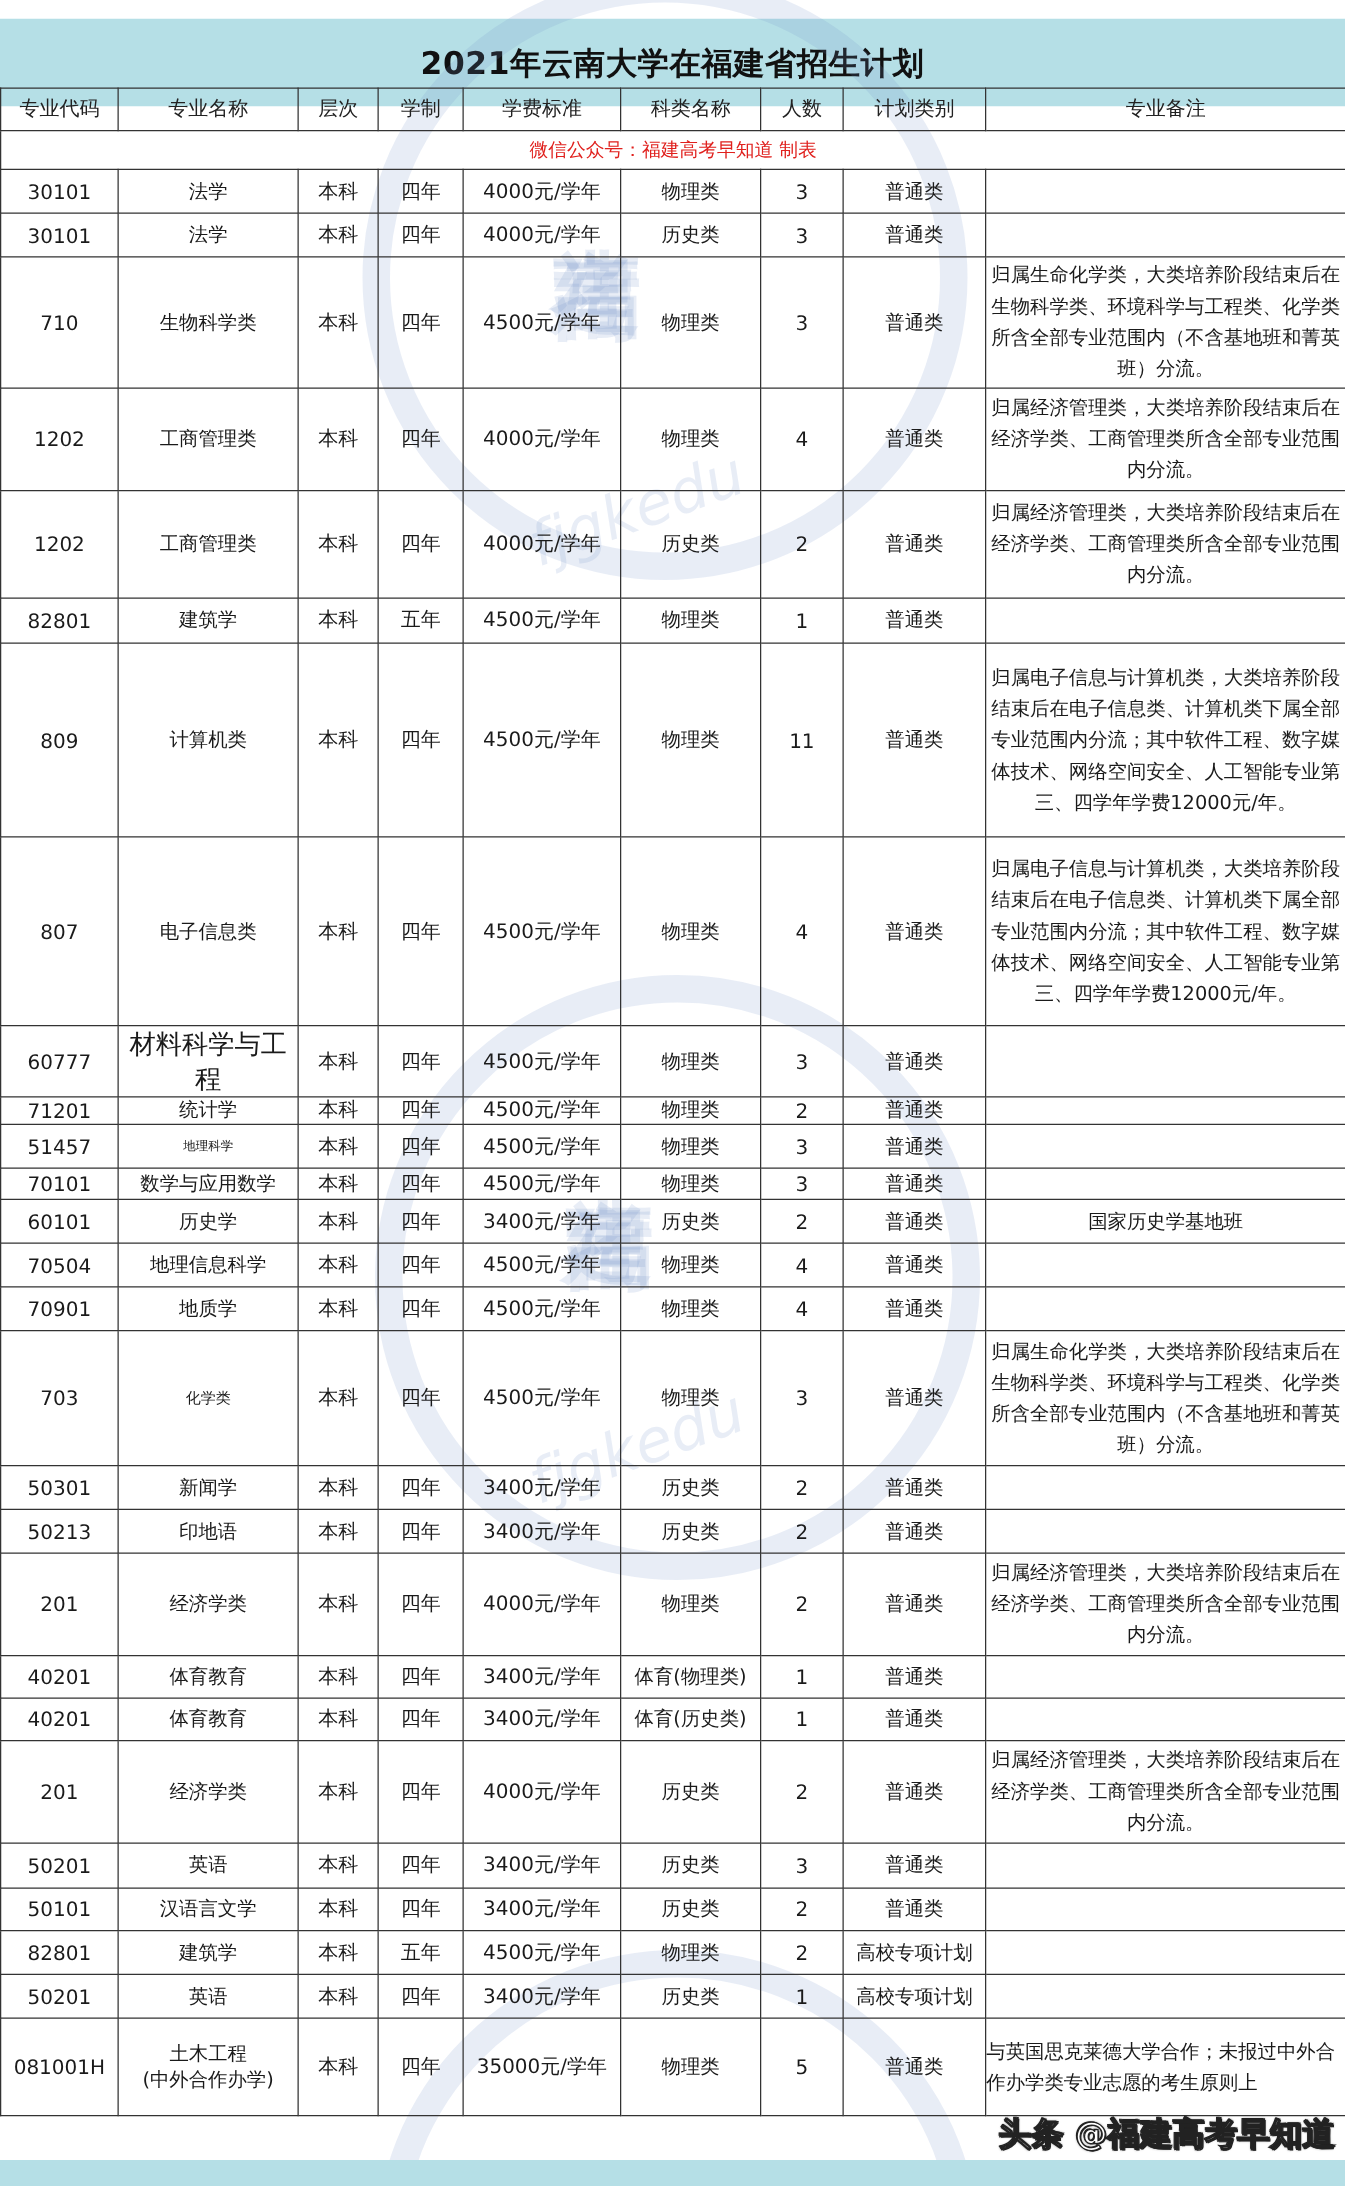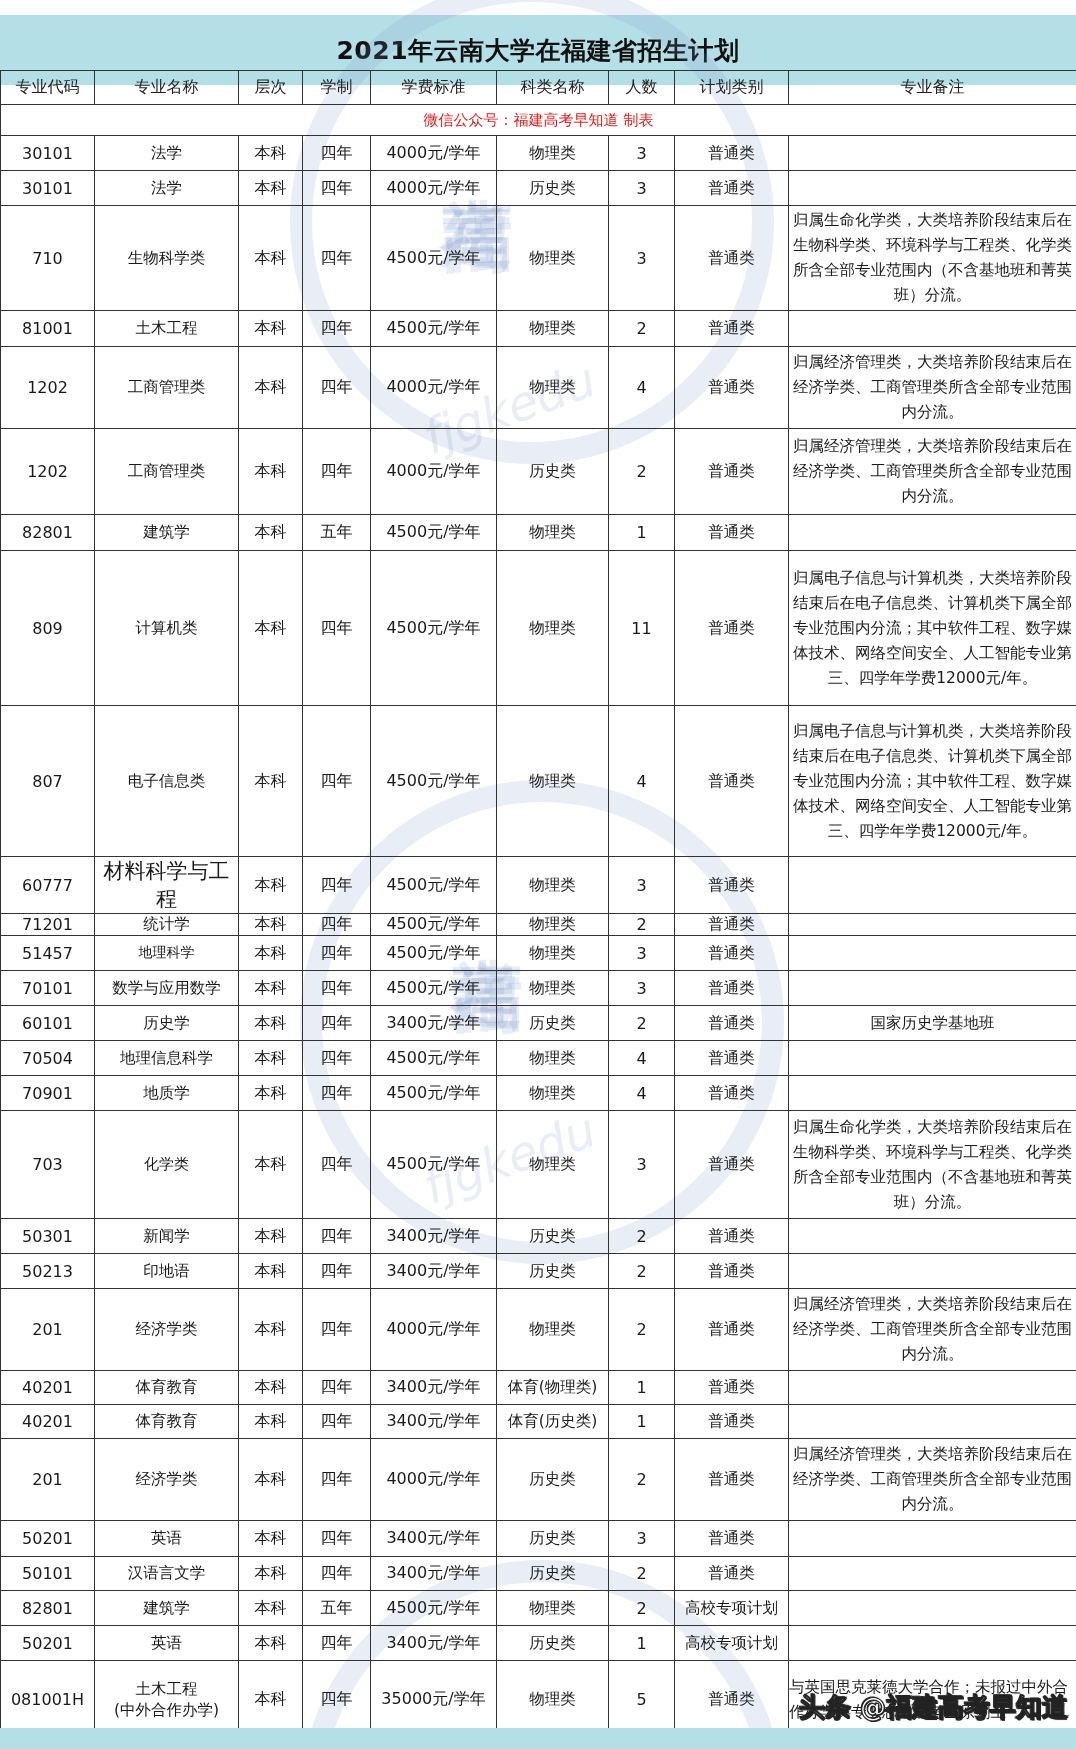--- a/index.html
+++ b/index.html
@@ -121,31 +121,20 @@
         <td>710</td>
         <td style="white-space: pre-line; font-size: 15.5px;">生物科学类</td>
         <td>本科</td>
         <td>四年</td>
         <td>4500元/学年</td>
         <td style="font-size: 15.5px;">物理类</td>
         <td>3</td>
         <td style="font-size: 15.5px;">普通类</td>
         <td class="remark">归属生命化学类，大类培养阶段结束后在生物科学类、环境科学与工程类、化学类所含全部专业范围内（不含基地班和菁英班）分流。</td>
       </tr>
-      <tr style="height: 36px;">
-        <td>81001</td>
-        <td style="white-space: pre-line; font-size: 15.5px;">土木工程</td>
-        <td>本科</td>
-        <td>四年</td>
-        <td>4500元/学年</td>
-        <td style="font-size: 15.5px;">物理类</td>
-        <td>2</td>
-        <td style="font-size: 15.5px;">普通类</td>
-        <td class="remark"></td>
-      </tr>
       <tr style="height: 82px;">
         <td>1202</td>
         <td style="white-space: pre-line; font-size: 15.5px;">工商管理类</td>
         <td>本科</td>
         <td>四年</td>
         <td>4000元/学年</td>
         <td style="font-size: 15.5px;">物理类</td>
         <td>4</td>
         <td style="font-size: 15.5px;">普通类</td>
         <td class="remark">归属经济管理类，大类培养阶段结束后在经济学类、工商管理类所含全部专业范围内分流。</td>
@@ -211,30 +200,30 @@
         <td>本科</td>
         <td>四年</td>
         <td>4500元/学年</td>
         <td style="font-size: 15.5px;">物理类</td>
         <td>2</td>
         <td style="font-size: 15.5px;">普通类</td>
         <td class="remark"></td>
       </tr>
       <tr style="height: 35px;">
         <td>51457</td>
-        <td style="white-space: pre-line; font-size: 14px;">地理科学</td>
-        <td>本科</td>
-        <td>四年</td>
-        <td>4500元/学年</td>
-        <td style="font-size: 15.5px;">物理类</td>
-        <td>3</td>
-        <td style="font-size: 15.5px;">普通类</td>
-        <td class="remark"></td>
-      </tr>
-      <tr style="height: 35px; margin-left: 16px;">
+        <td style="white-space: pre-line; font-size: 10px;">地理科学</td>
+        <td>本科</td>
+        <td>四年</td>
+        <td>4500元/学年</td>
+        <td style="font-size: 15.5px;">物理类</td>
+        <td>3</td>
+        <td style="font-size: 15.5px;">普通类</td>
+        <td class="remark"></td>
+      </tr>
+      <tr style="height: 25px; margin-left: 16px;">
         <td>70101</td>
         <td style="white-space: pre-line; font-size: 15.5px;">数学与应用数学</td>
         <td>本科</td>
         <td>四年</td>
         <td>4500元/学年</td>
         <td style="font-size: 15.5px;">物理类</td>
         <td>3</td>
         <td style="font-size: 15.5px;">普通类</td>
         <td class="remark"></td>
       </tr>
@@ -266,21 +255,21 @@
         <td>本科</td>
         <td>四年</td>
         <td>4500元/学年</td>
         <td style="font-size: 15.5px;">物理类</td>
         <td>4</td>
         <td style="font-size: 15.5px;">普通类</td>
         <td class="remark"></td>
       </tr>
       <tr style="height: 108px;">
         <td>703</td>
-        <td style="white-space: pre-line; font-size: 15px;">化学类</td>
+        <td style="white-space: pre-line; font-size: 12px;">化学类</td>
         <td>本科</td>
         <td>四年</td>
         <td>4500元/学年</td>
         <td style="font-size: 15.5px;">物理类</td>
         <td>3</td>
         <td style="font-size: 15.5px;">普通类</td>
         <td class="remark">归属生命化学类，大类培养阶段结束后在生物科学类、环境科学与工程类、化学类所含全部专业范围内（不含基地班和菁英班）分流。</td>
       </tr>
       <tr style="height: 35px;">
         <td>50301</td>

